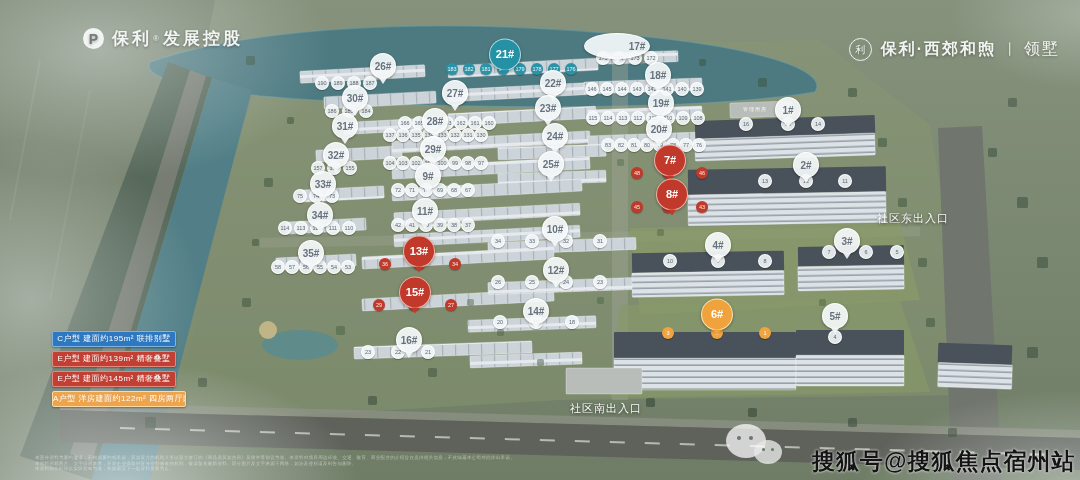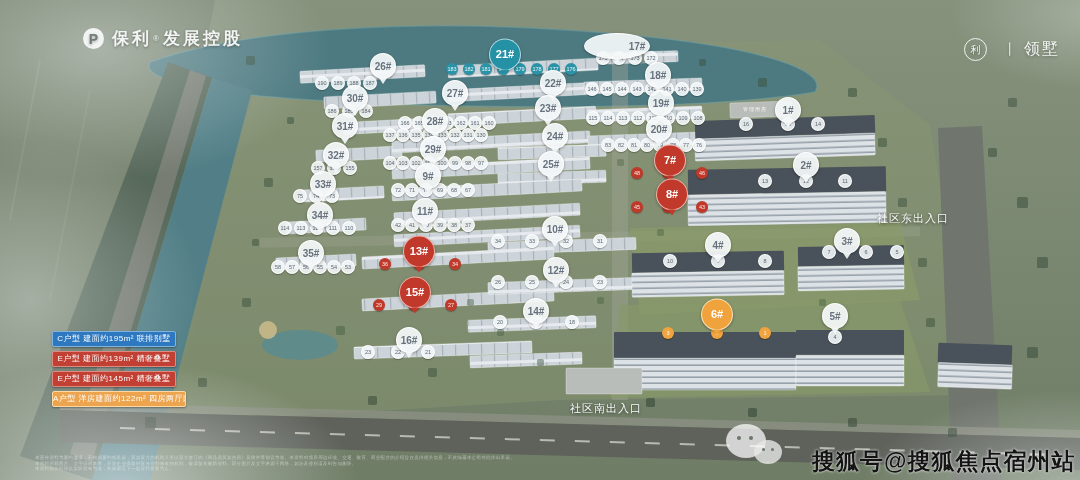--- a/index.html
+++ b/index.html
@@ -219,20 +219,21 @@
 
   <div id="logo-left">
     <div class="p-icon">P</div>
     <span class="brand">保利</span>
     <span class="reg">®</span>
     <span class="suffix">发展控股</span>
   </div>
 
   <div id="logo-right">
     <div class="seal">利</div>
+    <span class="title">保利·西郊和煦</span>
     <span class="divider">丨</span>
     <span class="suffix">领墅</span>
   </div>
 
   <div id="legend">
     <div id="legend-rows">
         <div class="row" style="background: linear-gradient(rgb(46, 120, 192), rgb(46, 120, 192)); border: 1px solid rgb(127, 179, 224);">C户型 建面约195m² 联排别墅</div>
         <div class="row" style="background: linear-gradient(rgb(193, 63, 51), rgb(193, 63, 51)); border: 1px solid rgb(224, 138, 127);">E户型 建面约139m² 精奢叠墅</div>
         <div class="row" style="background: linear-gradient(rgb(193, 63, 51), rgb(193, 63, 51)); border: 1px solid rgb(224, 138, 127);">E户型 建面约145m² 精奢叠墅</div>
         <div class="row" style="background: linear-gradient(rgb(237, 164, 78), rgb(237, 164, 78)); border: 1px solid rgb(255, 217, 160); width: 132px;">A户型 洋房建面约122m² 四房两厅两卫</div>

